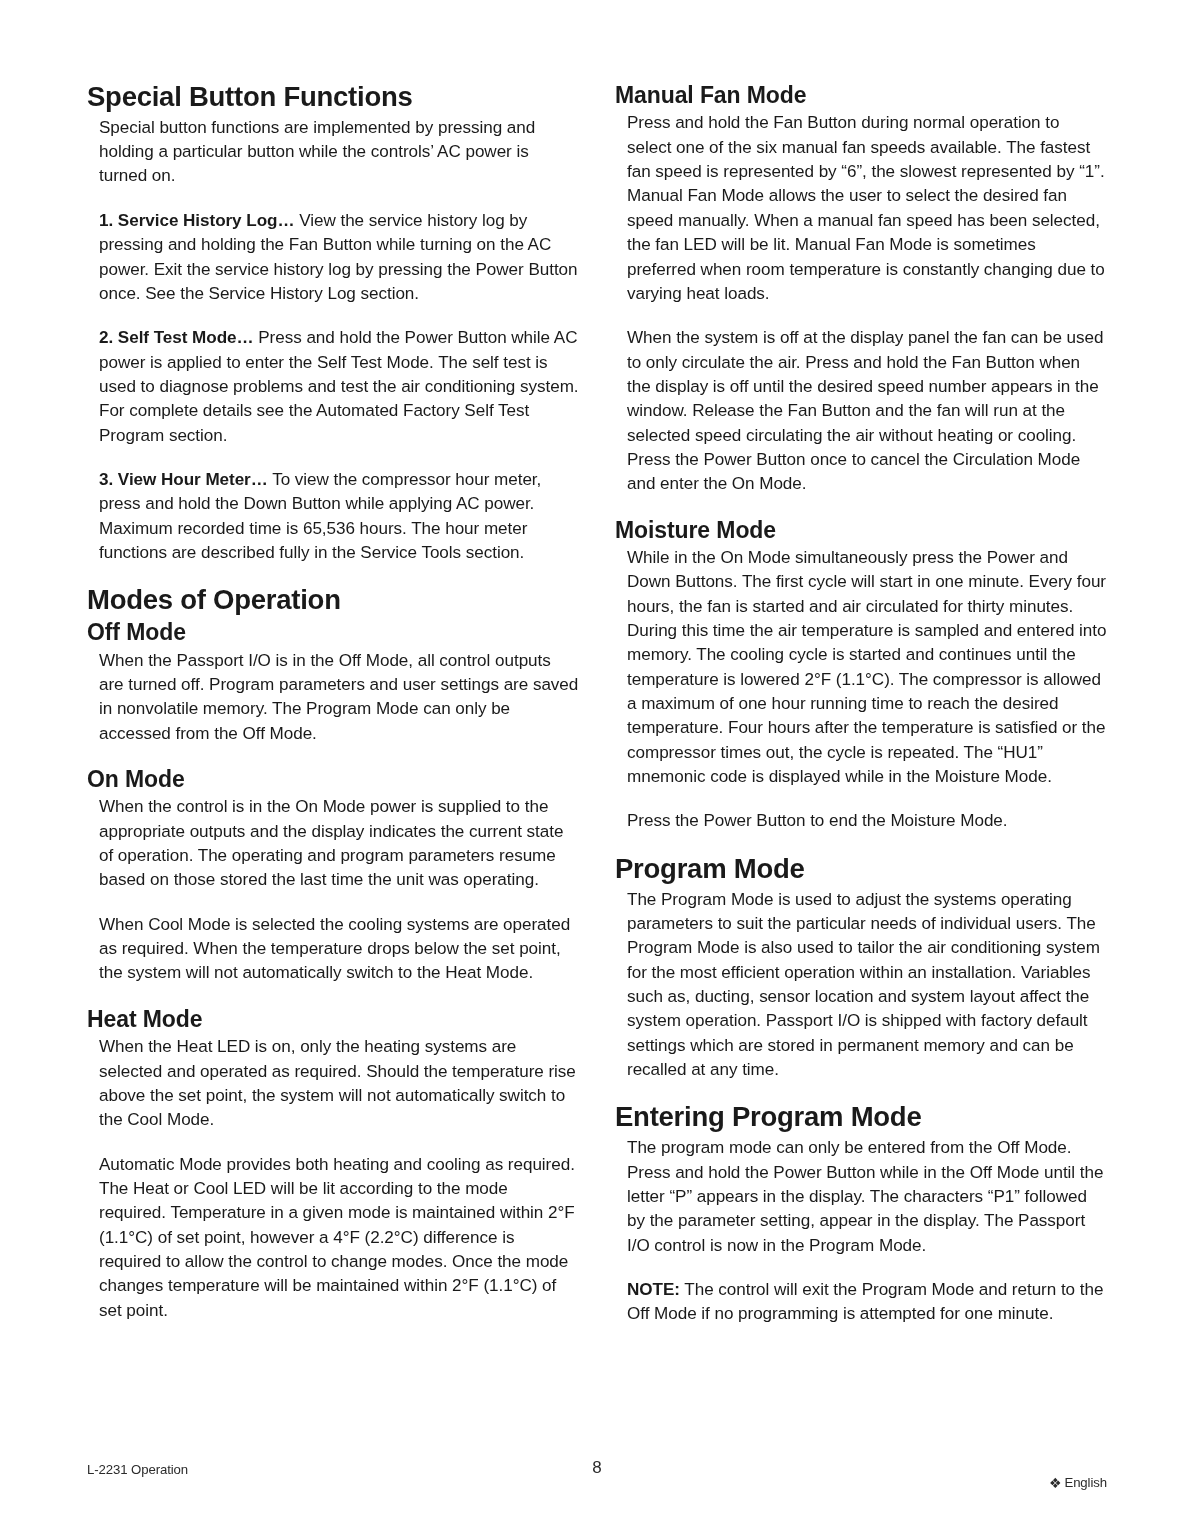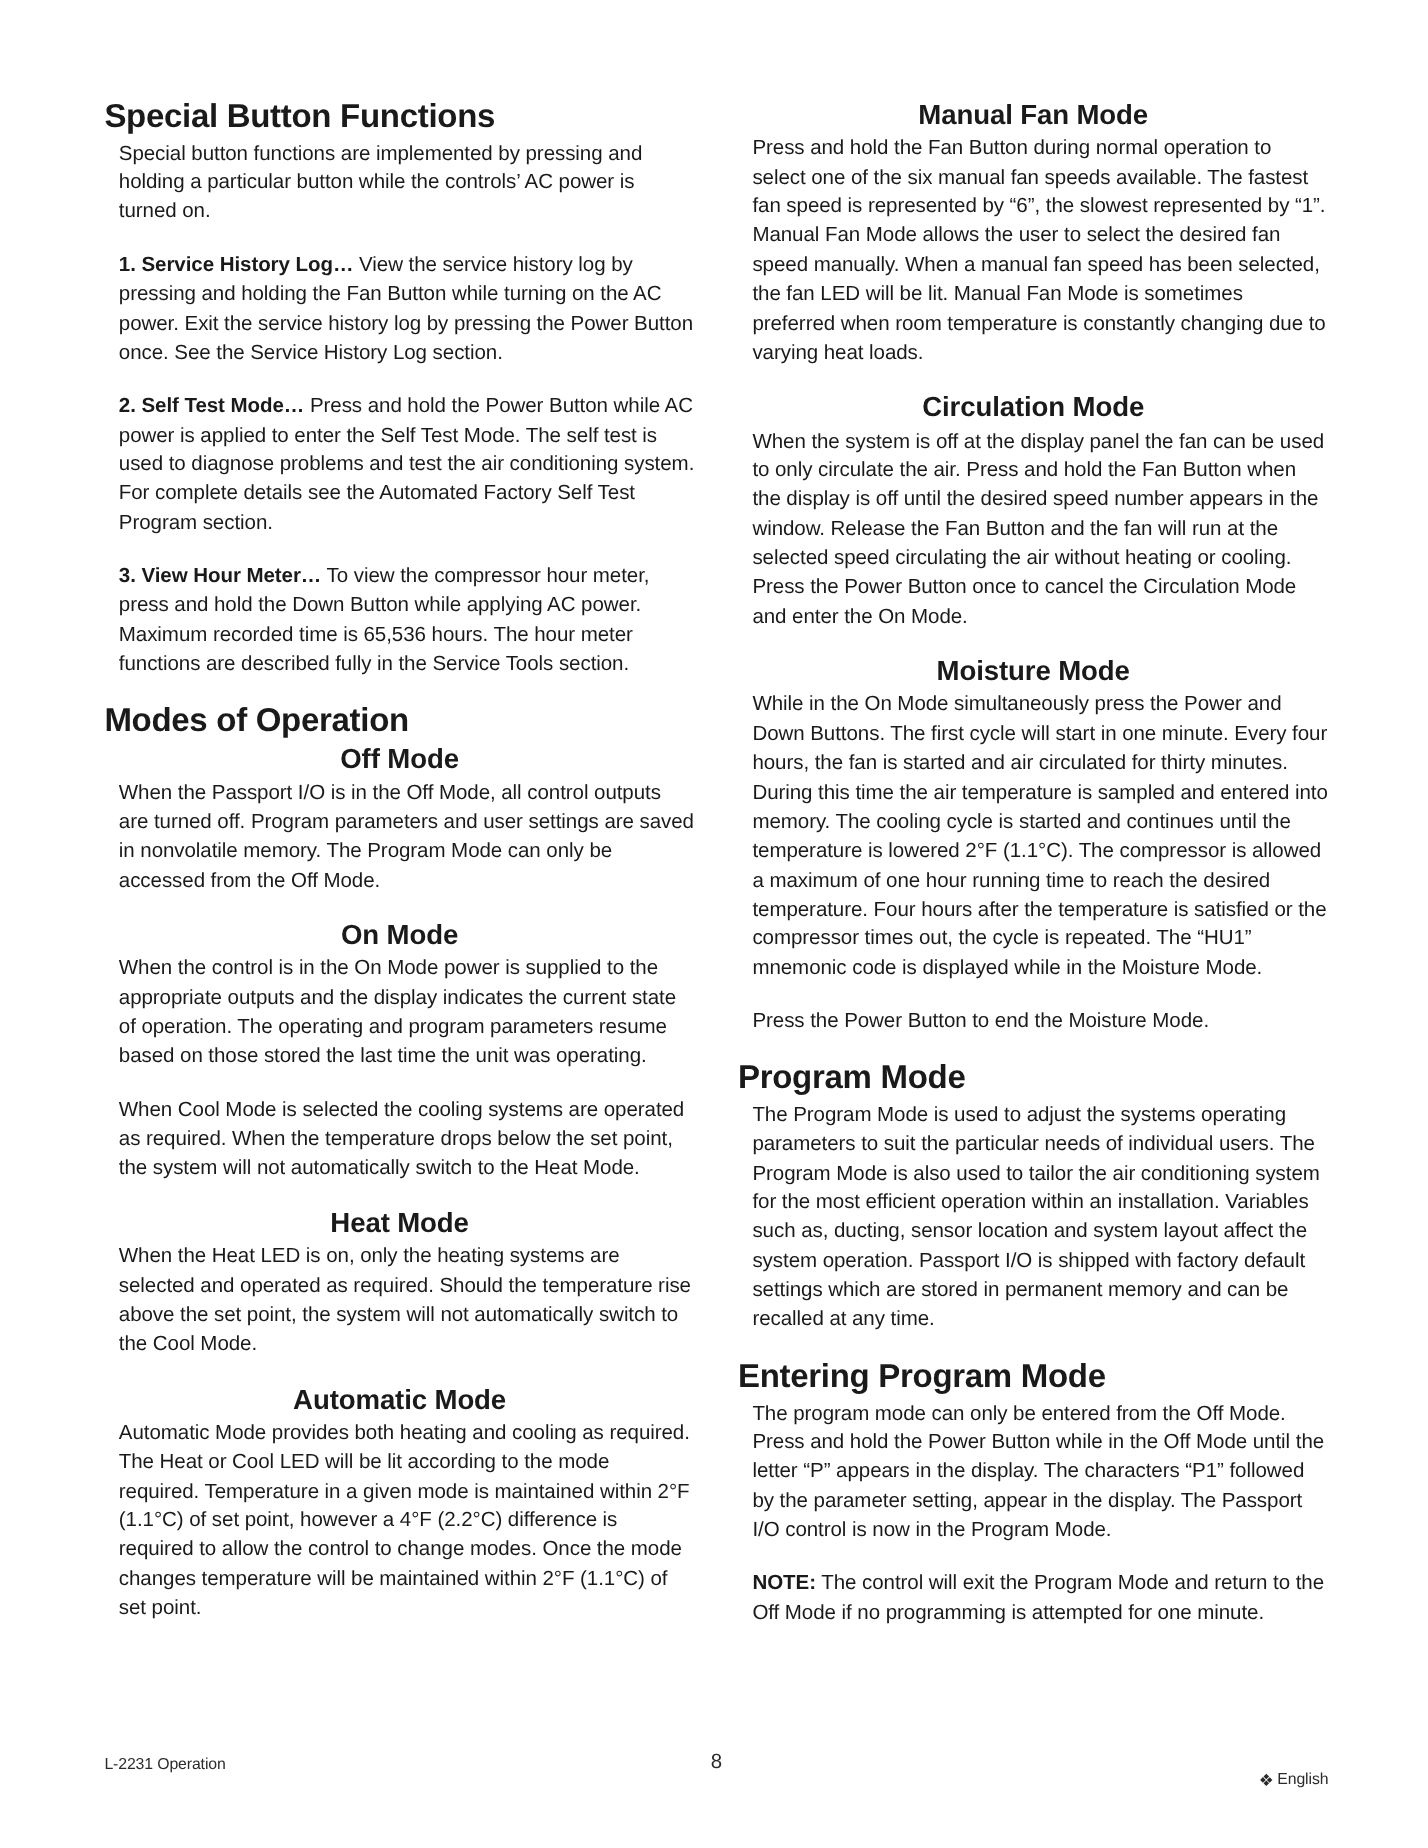--- a/index.html
+++ b/index.html
@@ -47,21 +47,20 @@
     color: #1a1a1a;
   }
 
   h2.sec-h2 {
     font-size: 23px;
     font-weight: bold;
     line-height: 1.15;
     letter-spacing: -0.1px;
     margin: 0 0 3px 0;
     color: #1a1a1a;
-    text-align: center;
   }
 
   
   .sp-h1 { margin-top: 34px; }
   .sp-h2 { margin-top: 32px; }
   .sp-h2-tight { margin-top: 10px; }
 
   p.body {
     font-size: 17.1px;
     line-height: 24.35px;
@@ -144,31 +143,29 @@
       <p class="body">When the Passport I/O is in the Off Mode, all control outputs are turned off.  Program parameters and user settings are saved in nonvolatile memory. The Program Mode can only be accessed from the Off Mode.</p>
 
       <h2 class="sec-h2 sp-h2">On Mode</h2>
       <p class="body">When the control is in the On Mode power is supplied to the appropriate outputs and the display indicates the current state of operation. The operating and program parameters resume based on those stored the last time the unit was operating.</p>
 
       <p class="body">When Cool Mode is selected the cooling systems are operated as required. When the temperature drops below the set point, the system will not automatically switch to the Heat Mode.</p>
 
       <h2 class="sec-h2 sp-h2">Heat Mode</h2>
       <p class="body">When the Heat LED is on, only the heating systems are selected and operated as required. Should the temperature rise above the set point, the system will not automatically switch to the Cool Mode.</p>
 
-      <h2 class="sec-h2 sp-h2">Automatic Mode</h2>
       <p class="body tight">Automatic Mode provides both heating and cooling as required. The Heat or Cool LED will be lit according to the mode required. Temperature in a given mode is maintained within 2°F (1.1°C) of set point, however a 4°F (2.2°C) difference is required to allow the control to change modes. Once the mode changes temperature will be maintained within 2°F (1.1°C) of set point.</p>
 
     </div>
 
     <div class="column">
 
       <h2 class="sec-h2">Manual Fan Mode</h2>
       <p class="body">Press and hold the Fan Button during normal operation to select one of the six manual fan speeds available. The fastest fan speed is represented by “6”, the slowest represented by “1”. Manual Fan Mode allows the user to select the desired fan speed manually. When a manual fan speed has been selected, the fan LED will be lit. Manual Fan Mode is sometimes preferred when room temperature is constantly changing due to varying heat loads.</p>
 
-      <h2 class="sec-h2 sp-h2">Circulation Mode</h2>
       <p class="body">When the system is off at the display panel the fan can be used to only circulate the air. Press and hold the Fan Button when the display is off until the desired speed number appears in the window. Release the Fan Button and the fan will run at the selected speed circulating the air without heating or cooling. Press the Power Button once to cancel the Circulation Mode and enter the On Mode.</p>
 
       <h2 class="sec-h2 sp-h2">Moisture Mode</h2>
       <p class="body">While in the On Mode simultaneously press the Power and Down Buttons. The first cycle will start in one minute. Every four hours, the fan is started and air circulated for thirty minutes. During this time the air temperature is sampled and entered into memory. The cooling cycle is started and continues until the temperature is lowered 2°F (1.1°C). The compressor is allowed a maximum of one hour running time to reach the desired temperature. Four hours after the temperature is satisfied or the compressor times out, the cycle is repeated. The “HU1” mnemonic code is displayed while in the Moisture Mode.</p>
       <p class="body">Press the Power Button to end the Moisture Mode.</p>
 
       <h1 class="sec-h1 sp-h1">Program Mode</h1>
       <p class="body">The Program Mode is used to adjust the systems operating parameters to suit the particular needs of individual users. The Program Mode is also used to tailor the air conditioning system for the most efficient operation within an installation. Variables such as, ducting, sensor location and system layout affect the system operation. Passport I/O is shipped with factory default settings which are stored in permanent memory and can be recalled at any time.</p>
 
       <h1 class="sec-h1 sp-h1">Entering Program Mode</h1>

